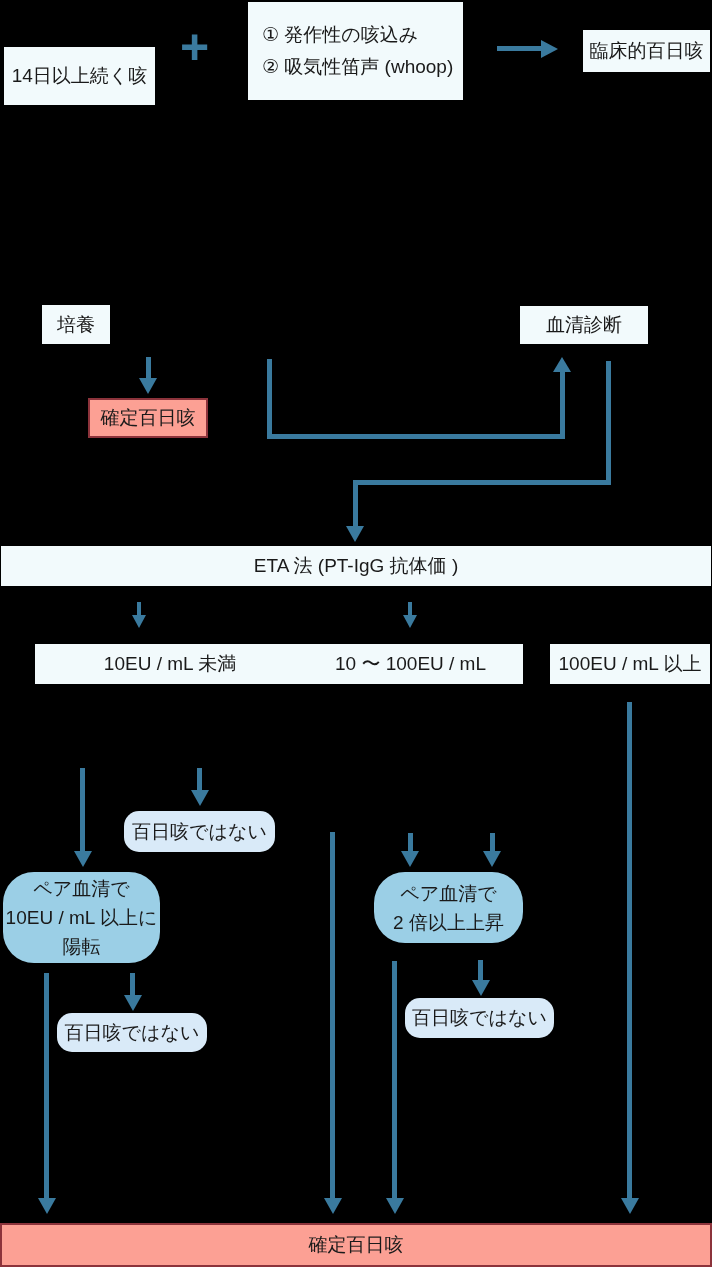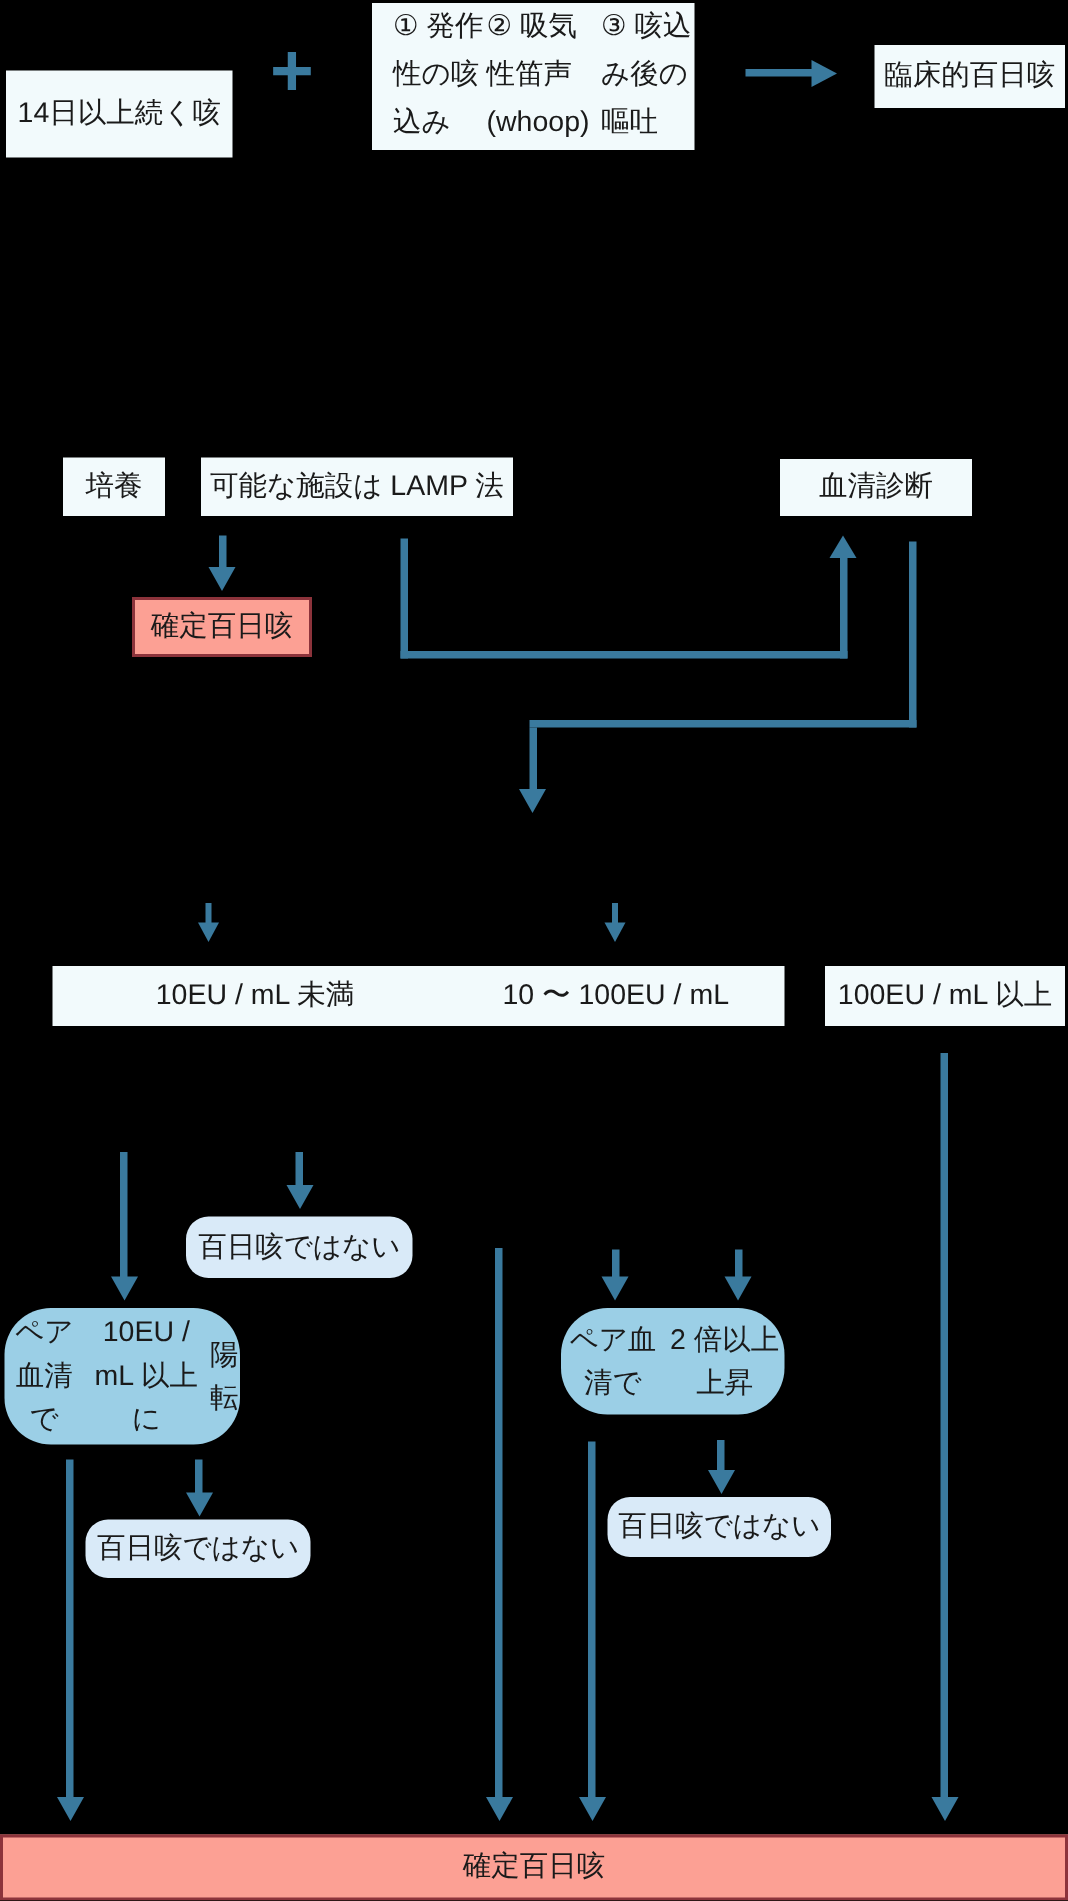--- a/index.html
+++ b/index.html
@@ -8,21 +8,21 @@
     font-family:"Liberation Sans","DejaVu Sans",sans-serif;overflow:hidden;
     color:var(--text,#1a1a1a);
   }
   .bx{
     position:absolute;box-sizing:border-box;display:flex;align-items:center;justify-content:center;
     background:var(--boxbg,#f2fafc);font-size:19px;line-height:1.25;text-align:center;white-space:nowrap;
   }
   .bx-light{background:var(--lightblue,#d9eaf8);border-radius:15px;}
   .bx-med{background:var(--medblue,#9bcfe6);border-radius:31px;}
   .bx-pink{background:var(--pink,#fca094);border:2px solid var(--pinkborder,#8c333b);}
-  .col{flex-direction:row;white-space:normal;}
+  .col{flex-direction:column;white-space:normal;}
   .left-align{align-items:flex-start;justify-content:center;text-align:left;padding-left:14px;}
   .v{position:absolute;width:5px;background:var(--arrow,#3a7a9e);}
   .h{position:absolute;height:5px;background:var(--arrow,#3a7a9e);}
   .hd{position:absolute;width:0;height:0;border-left:9px solid transparent;border-right:9px solid transparent;border-top:16px solid var(--arrow,#3a7a9e);}
   .hd.sm{border-left-width:7px;border-right-width:7px;border-top-width:13px;}
   .hu{position:absolute;width:0;height:0;border-left:9px solid transparent;border-right:9px solid transparent;border-bottom:15px solid var(--arrow,#3a7a9e);}
   .hr{position:absolute;width:0;height:0;border-top:9px solid transparent;border-bottom:9px solid transparent;border-left:17px solid var(--arrow,#3a7a9e);}
   .plus{
     position:absolute;color:var(--arrow,#3a7a9e);font-size:50px;font-weight:bold;line-height:1;
   }
@@ -39,38 +39,34 @@
 
   <div class="bx" style="left:4px;top:27px;width:151px;height:58px;margin-top:20px;">
       <span>14日以上続く咳</span>
     </div>
 
   <div class="plus" style="left:180px;top:22px;">+</div>
 
   <div class="bx col left-align" style="left:248px;top:2px;width:215px;height:98px;line-height:32px;">
     <span>① 発作性の咳込み</span>
     <span>② 吸気性笛声 (whoop)</span>
-    <span>③ 咳込み後の嘔吐</span>
   </div>
 
   <div class="h" style="left:497px;top:46px;width:46px;"></div>
   <div class="hr" style="left:541px;top:40px;"></div>
 
   <div class="bx" style="left:583px;top:30px;width:127px;height:42px;">
       <span>臨床的百日咳</span>
     </div>
 
 
   <div class="bx" style="left:42px;top:305px;width:68px;height:39px;">
       <span>培養</span>
     </div>
 
-  <div class="bx" style="left:134px;top:305px;width:208px;height:39px;">
-      <span>可能な施設は LAMP 法</span>
-    </div>
 
   <div class="bx" style="left:520px;top:306px;width:128px;height:38px;">
       <span>血清診断</span>
     </div>
 
   <div class="v" style="left:146px;top:357px;height:24px;"></div>
   <div class="hd" style="left:139px;top:378px;"></div>
 
   <div class="bx bx-pink" style="left:88px;top:398px;width:120px;height:40px;">
       <span>確定百日咳</span>
@@ -79,20 +75,23 @@
   <div class="v" style="left:267px;top:359px;height:80px;"></div>
   <div class="h" style="left:267px;top:434px;width:298px;"></div>
   <div class="v" style="left:560px;top:371px;height:68px;"></div>
   <div class="hu" style="left:553px;top:357px;"></div>
 
   <div class="v" style="left:606px;top:361px;height:124px;"></div>
   <div class="h" style="left:353px;top:480px;width:258px;"></div>
   <div class="v" style="left:353px;top:485px;height:43px;"></div>
   <div class="hd" style="left:346px;top:526px;"></div>
 
+  <div class="bx" style="left:1px;top:546px;width:710px;height:40px;">
+      <span>ETA 法 (PT-IgG 抗体価 )</span>
+    </div>
 
   <div class="v" style="left:137px;top:602px;width:4px;height:16px;"></div>
   <div class="hd sm" style="left:132px;top:615px;"></div>
   <div class="v" style="left:408px;top:602px;width:4px;height:16px;"></div>
   <div class="hd sm" style="left:403px;top:615px;"></div>
 
   <div class="bx" style="left:3px;top:644px;width:270px;height:40px;margin-left:32px;">
       <span>10EU / mL 未満</span>
     </div>
 

